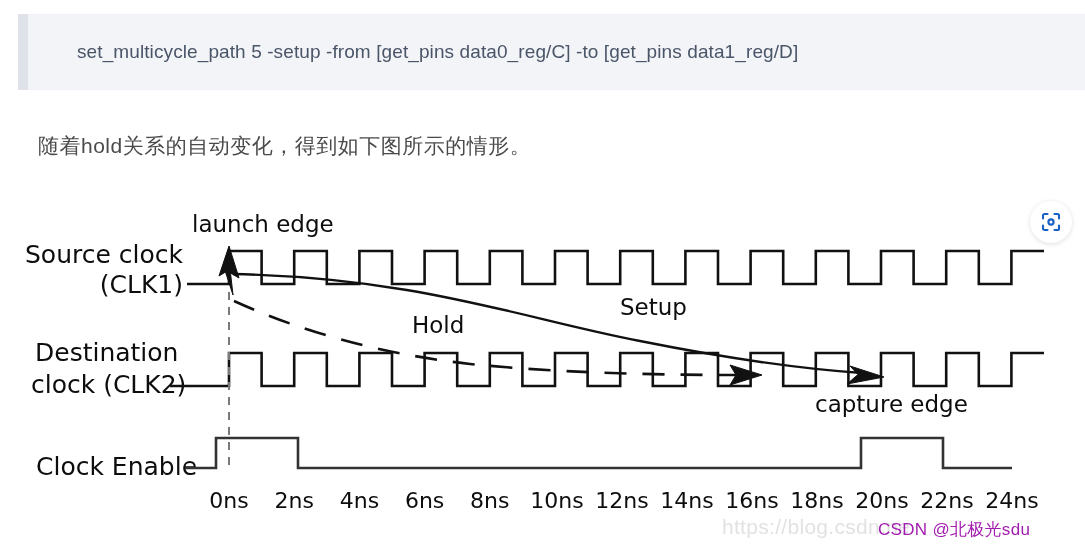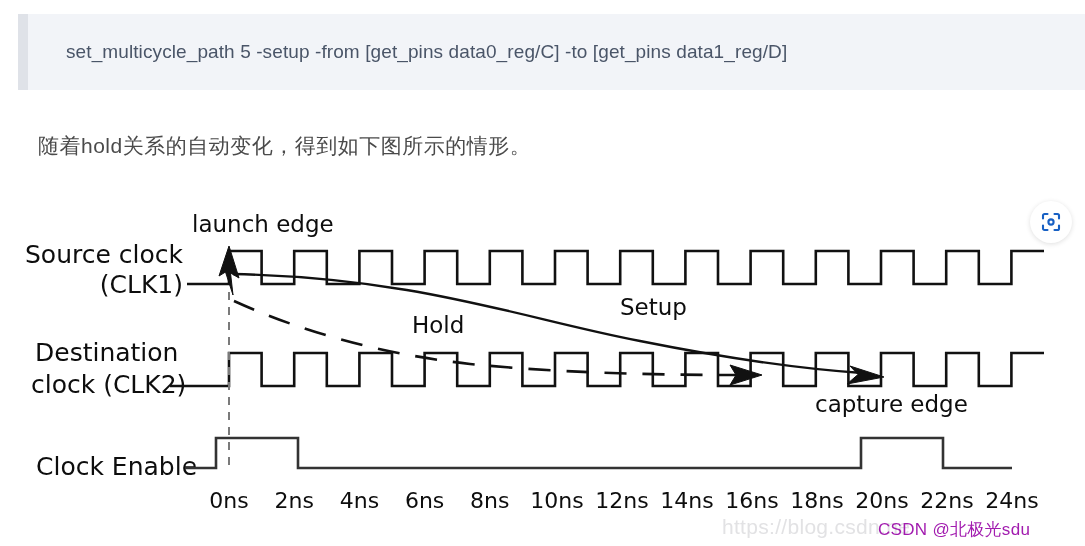--- a/index.html
+++ b/index.html
@@ -22,21 +22,21 @@
     top: 14px;
     width: 1067px;
     height: 76px;
     background: #f2f4f8;
     border-left: 10px solid #dfe2e8;
     box-sizing: border-box;
     display: flex;
     align-items: center;
   }
   .code-text {
-    padding-left: 38px;
+    padding-left: 49px;
     font-family: "Liberation Sans", sans-serif;
     font-size: 19px;
     color: #4a5568;
     letter-spacing: 0.1px;
     white-space: nowrap;
   }
 
   
   .para {
     position: absolute;

